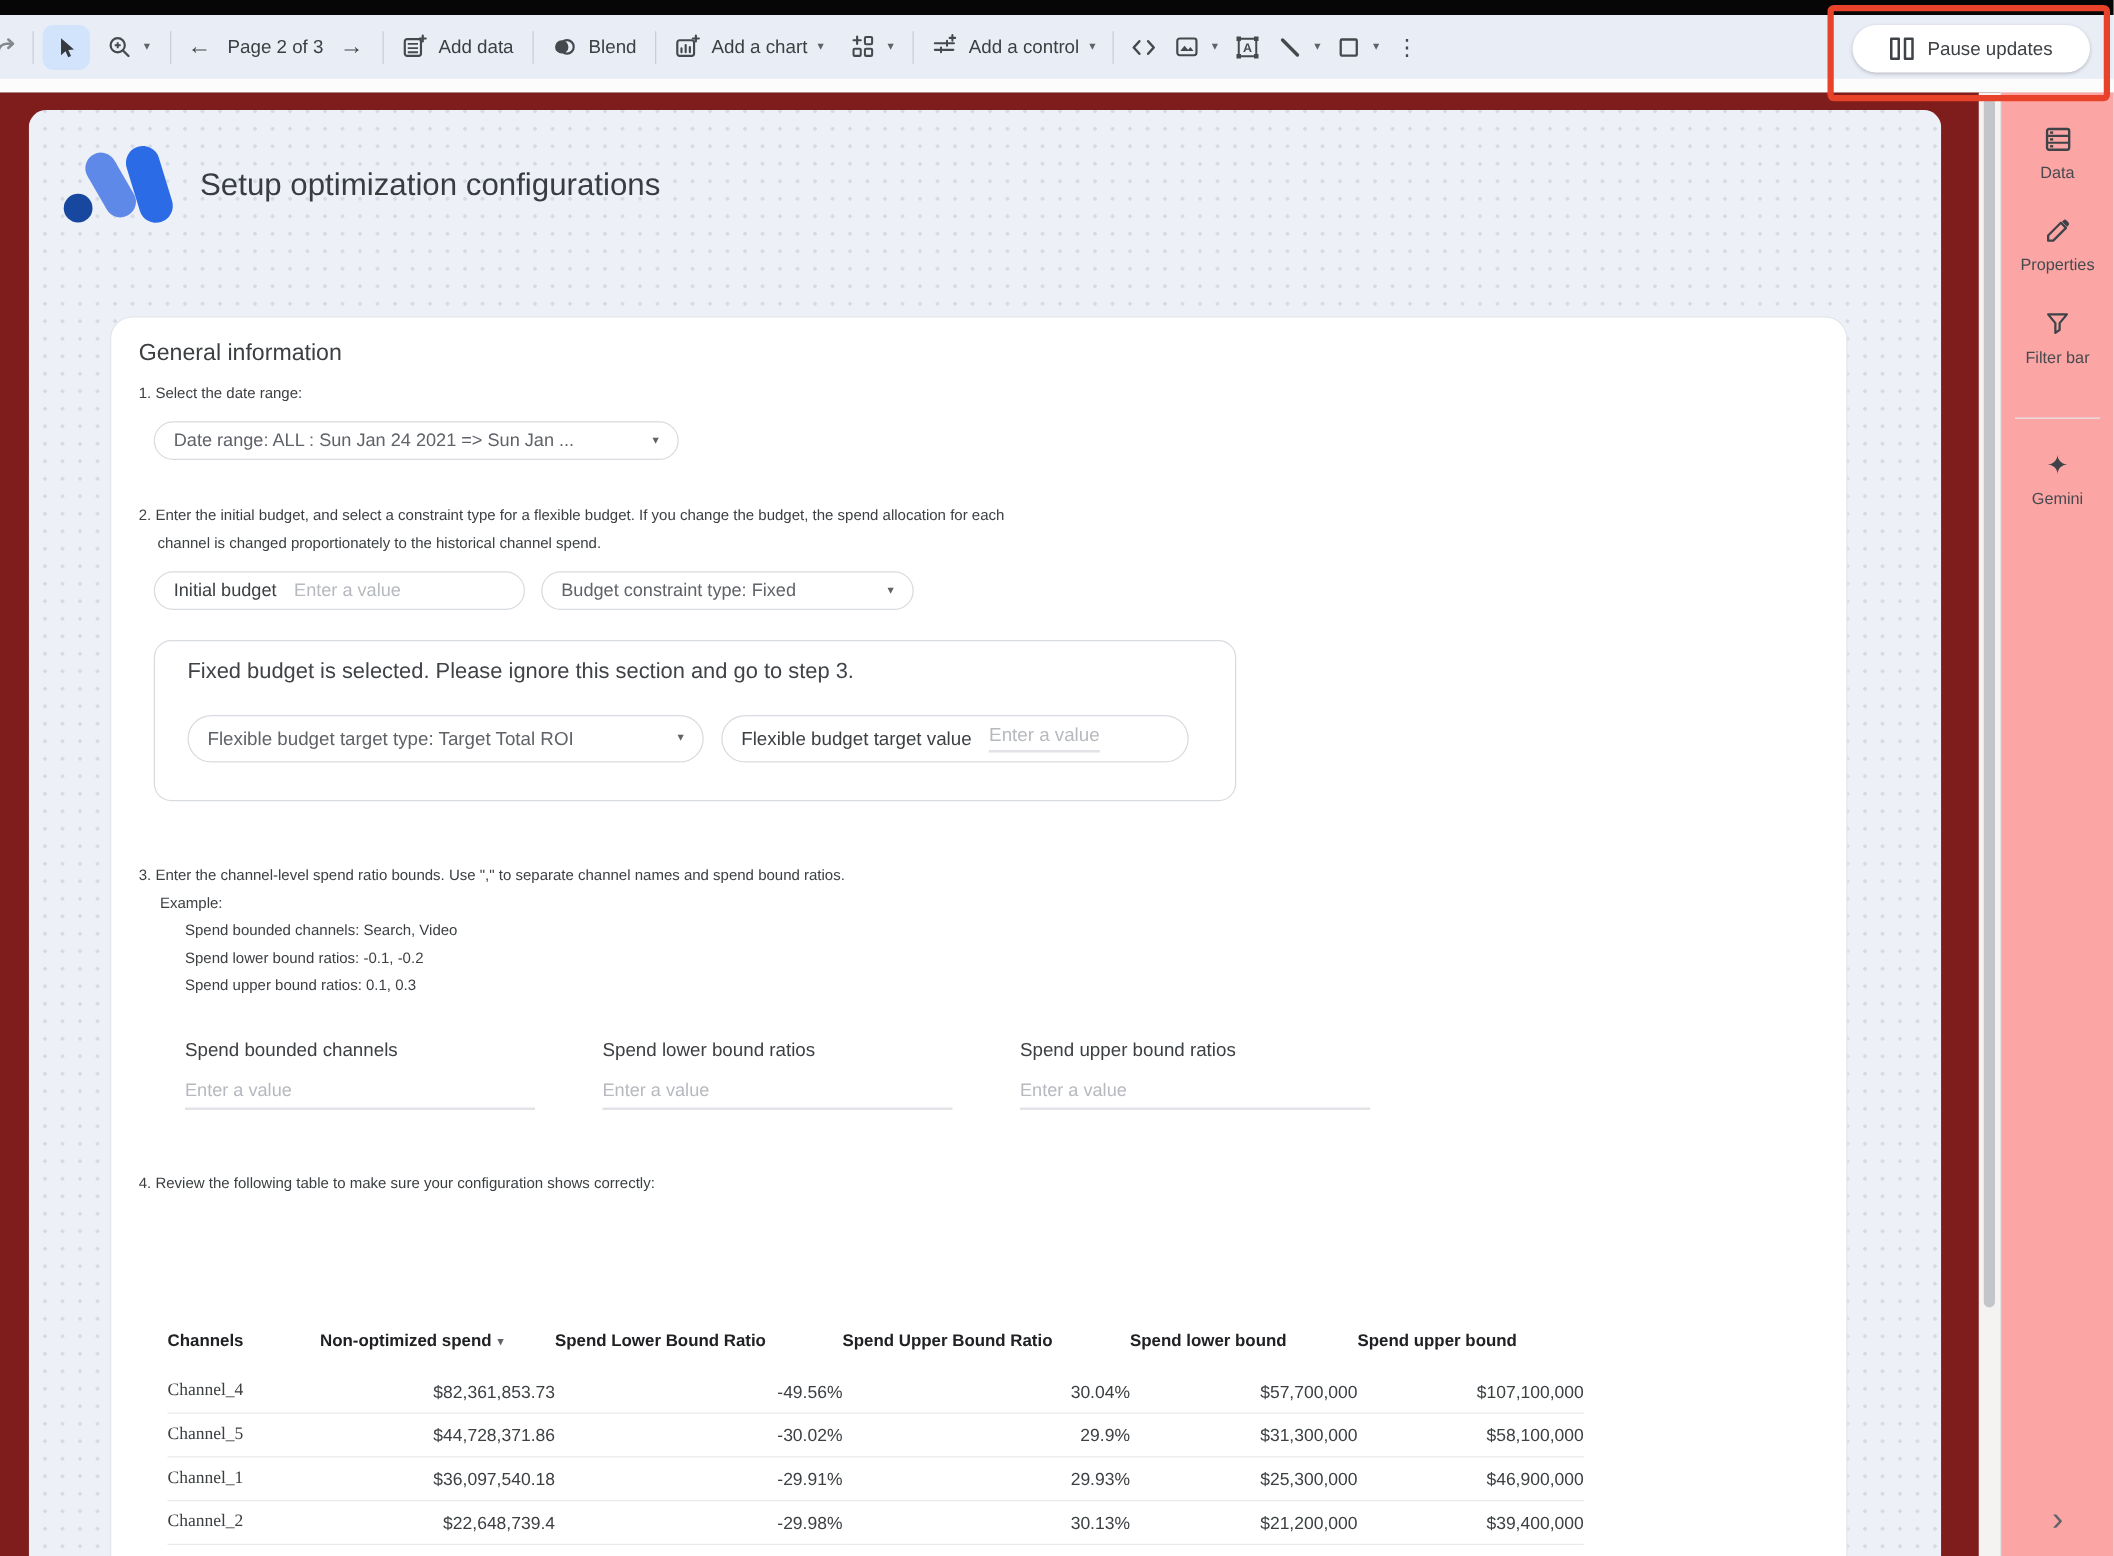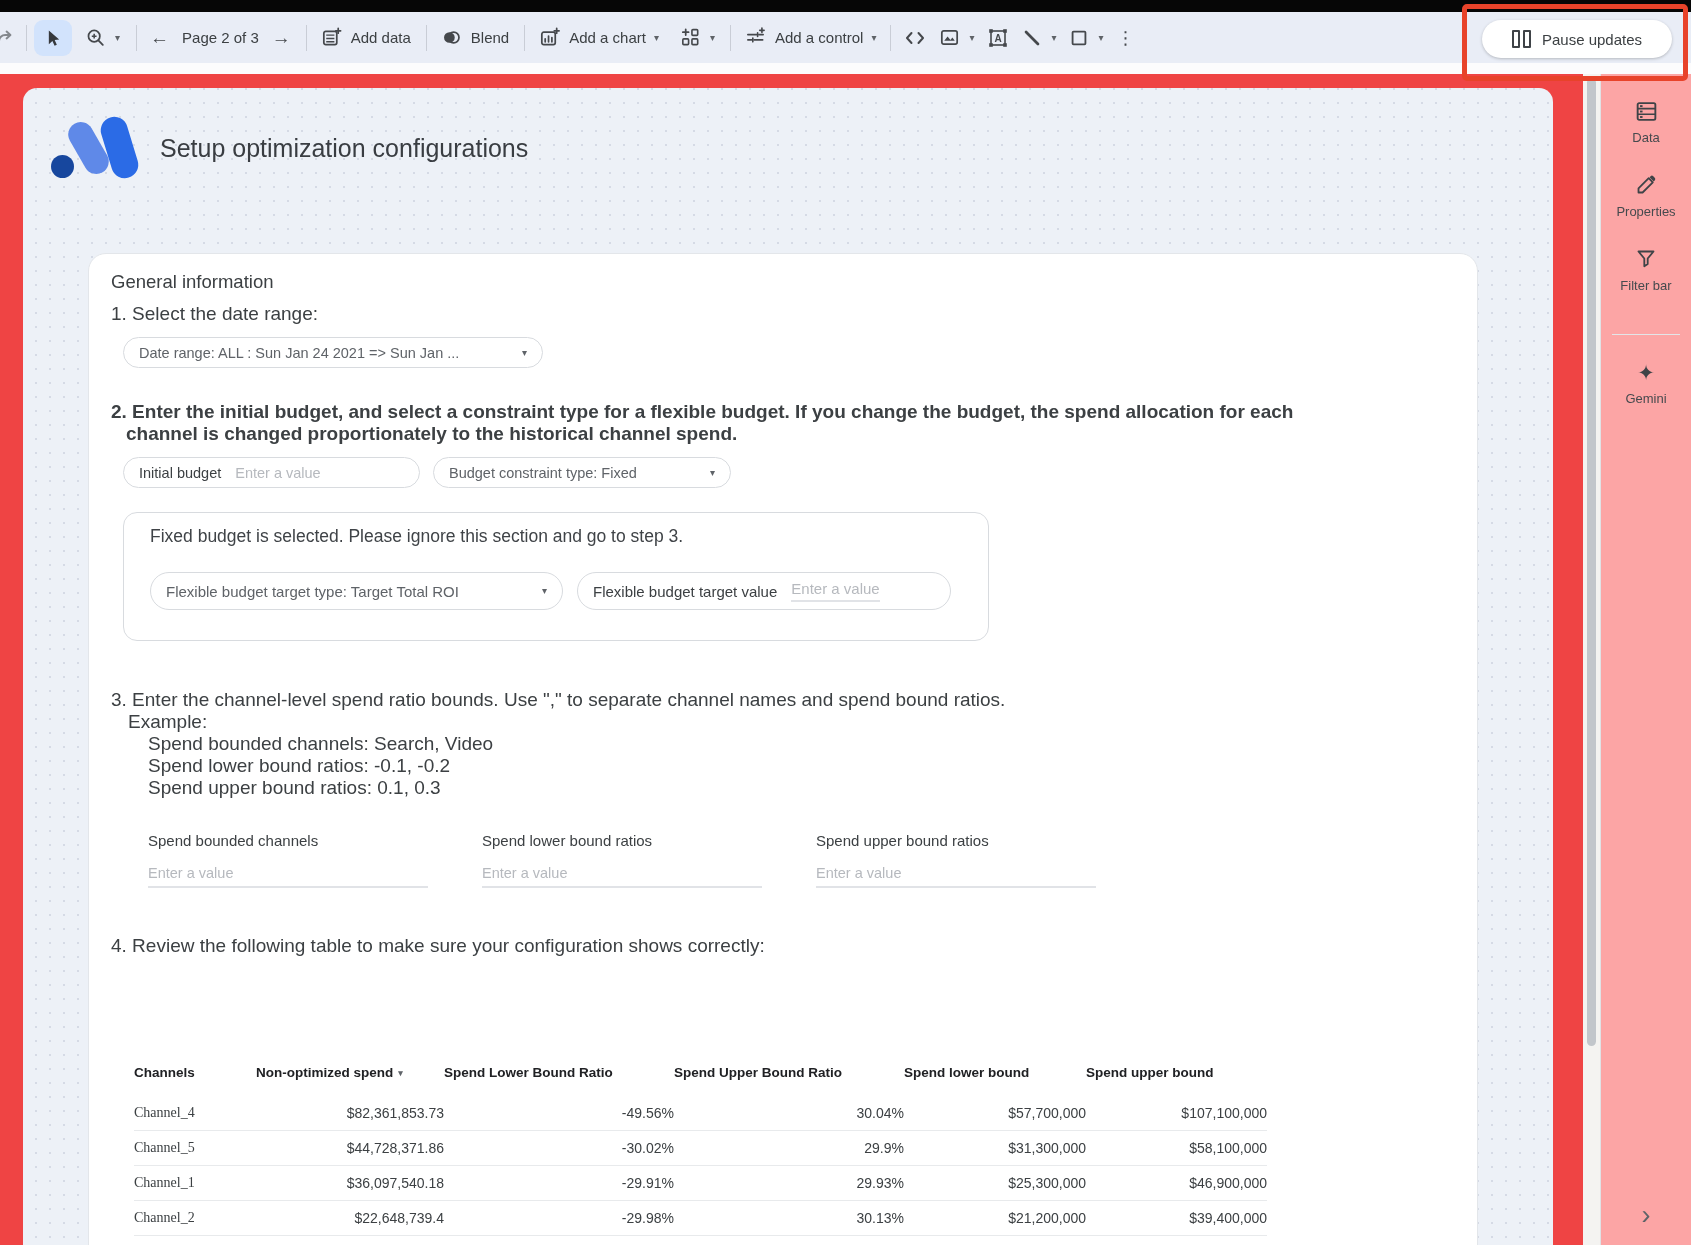--- a/index.html
+++ b/index.html
@@ -26,55 +26,55 @@
   .pause-annotation{position:absolute;left:1462px;top:4px;width:216px;height:67px;border:5px solid #e8432a;border-radius:5px;z-index:40;pointer-events:none;}
   .pause-btn{
     position:absolute;left:1482px;top:20px;width:190px;height:38px;background:#ffffff;border-radius:19px;
     display:flex;align-items:center;justify-content:center;gap:11px;z-index:41;
     box-shadow:0 1px 3px rgba(60,64,67,.3);cursor:pointer;
   }
   .pause-glyph{display:flex;gap:3px;}
   .pause-glyph i{display:block;width:4px;height:14px;border:2px solid #3f4347;border-radius:1px;background:transparent;}
   .pause-btn span.lbl{font-size:15px;color:#3c4043;}
   
-  .canvas{position:absolute;left:0;top:74px;width:1600px;height:1171px;background:#ef4444;}
+  .canvas{position:absolute;left:0;top:74px;width:1600px;height:1171px;background:#7f1d1d;}
   .page{
     position:absolute;left:23px;top:14px;width:1530px;height:1157px;
     background-color:#edf1f7;border-radius:14px 14px 0 0;
     background-image:radial-gradient(circle,#d5dae5 1.3px,transparent 1.5px);
     background-size:14px 14px;background-position:6px 8px;
   }
   .report-header{position:absolute;left:25px;top:28px;display:flex;align-items:center;gap:24px;}
   .logo{position:relative;width:88px;height:64px;flex:none;}
   .logo .dot{position:absolute;left:3px;top:39px;width:23px;height:23px;border-radius:50%;background:#17479e;}
   .logo .bar1{position:absolute;left:28px;top:4px;width:25px;height:56px;border-radius:13px;background:#5f89e8;transform:rotate(-30deg);}
   .logo .bar2{position:absolute;left:58px;top:0px;width:27px;height:63px;border-radius:14px;background:#2b6be6;transform:rotate(-17deg);}
   .report-title{font-size:25px;color:#393d42;}
   
   .card{
     position:absolute;left:65px;top:165px;width:1390px;height:1060px;background:#ffffff;
     border:1px solid #e3e6ea;border-radius:18px;box-sizing:border-box;
     padding:17px 26px 0 22px;color:#3c4043;
   }
   .card h2{margin:0;font-size:18.5px;font-weight:400;color:#3c4043;}
-  .step-text{font-size:19px;line-height:22px;color:#3c4043;}
+  .step-text{font-size:12px;line-height:22px;color:#3c4043;}
   .mt1{margin-top:10px;}
   .pill{
     display:inline-flex;align-items:center;height:31px;border:1px solid #d8dbdf;border-radius:17px;
     padding:0 15px;font-size:14.5px;color:#5f6368;box-sizing:border-box;background:#fff;cursor:pointer;
   }
   .pill .plabel{color:#3c4043;}
   .pill .ph{color:#b6b9be;}
   .pill .caret{margin-left:auto;padding-left:12px;}
   .date-pill{width:420px;margin:12px 0 0 12px;}
   .pill-row{display:flex;gap:13px;margin:12px 0 0 12px;}
   .pill-initial{width:297px;}
   .pill-initial .ph{margin-left:14px;}
   .pill-constraint{width:298px;}
-  .step2{margin-top:33px;font-weight:bold;}
+  .step2{margin-top:33px;}
   .step2 .wrapline{padding-left:15px;}
   .fixed-box{
     margin:24px 0 0 12px;width:866px;height:129px;border:1px solid #d8dbdf;border-radius:14px;
     box-sizing:border-box;padding:13px 0 0 26px;
   }
   .fixed-note{font-size:17.5px;color:#3f4347;}
   .fixed-pills{display:flex;gap:14px;margin-top:25px;}
   .pill-lg{height:38px;border-radius:19px;font-size:15px;}
   .pill-flextype{width:413px;}
   .pill-flexval{width:374px;}

